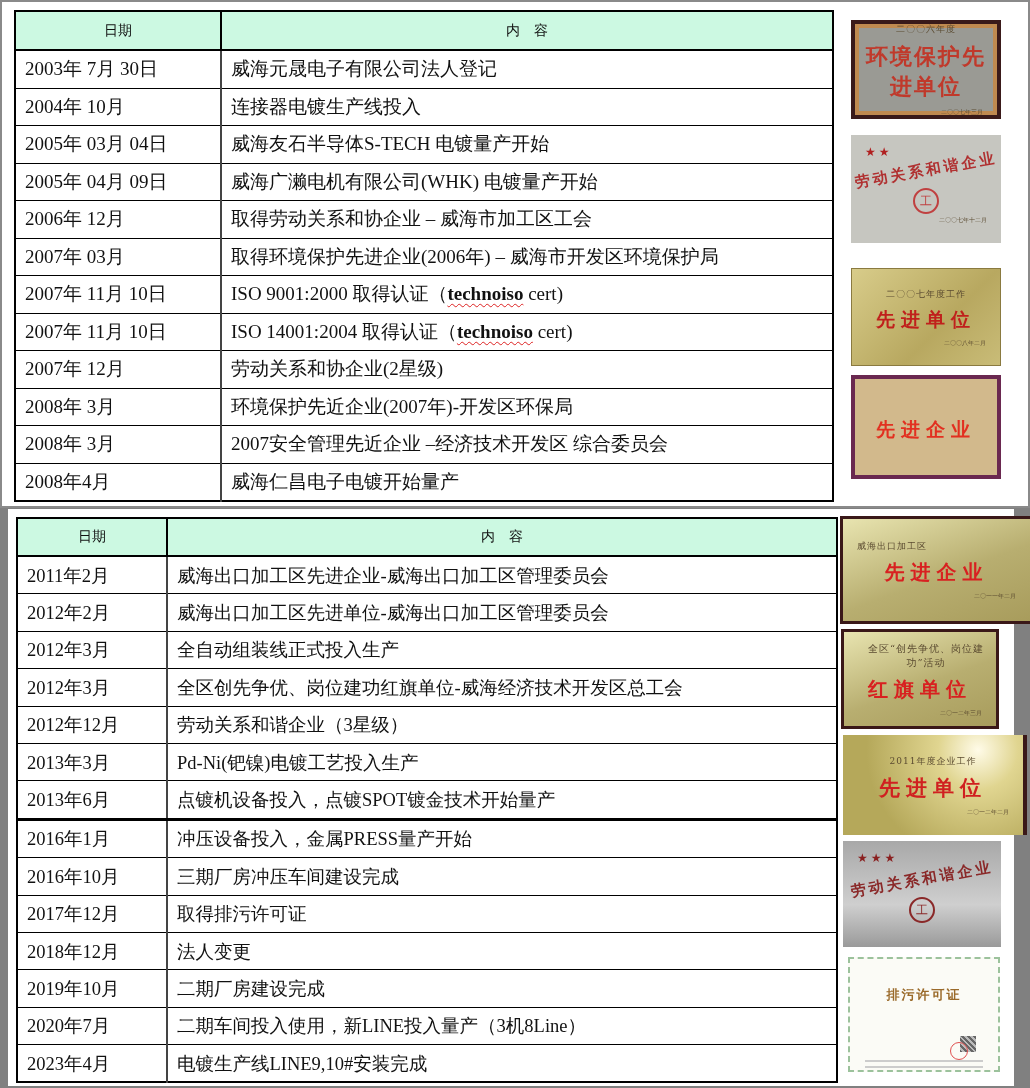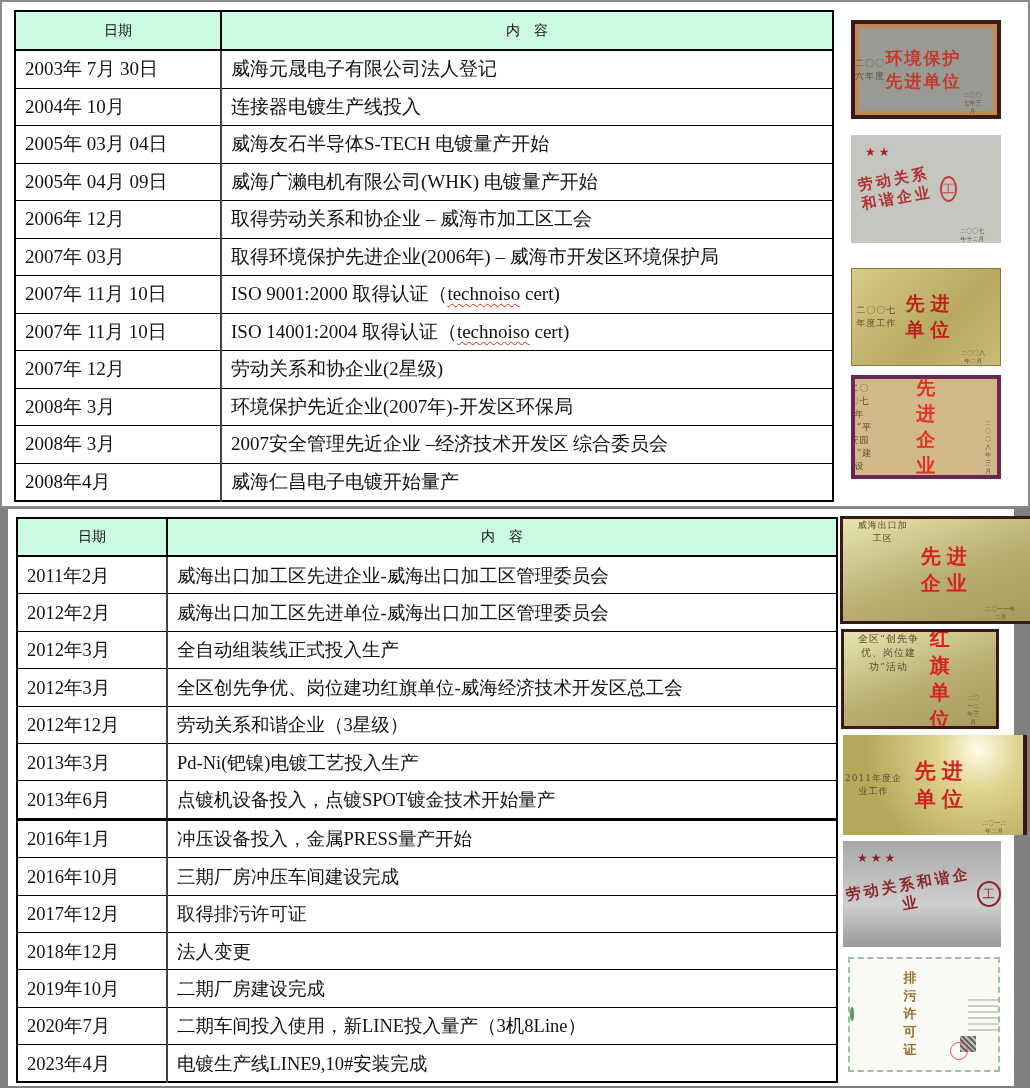--- a/index.html
+++ b/index.html
@@ -35,39 +35,39 @@
   #table-top { left: 12px; top: 8px; width: 820px; }
   #table-top col.c1 { width: 206px; }
   #table-top th { height: 37px; }
   #table-top td { height: 36.5px; }
 
   #table-bottom { left: 8px; top: 8px; width: 822px; font-size: 18.5px; }
   #table-bottom col.c1 { width: 150px; }
   #table-bottom th { height: 36px; }
   #table-bottom td { height: 36.4px; }
 
-  .wavy { text-decoration: underline wavy #d22; text-decoration-thickness: 1px; text-underline-offset: 3px; }
+  .wavy { text-decoration: underline wavy #d22; text-decoration-thickness: 1px; text-underline-offset: 3px; font-weight: bold; }
 
   
   .plaque {
     position: absolute; box-sizing: border-box; overflow: hidden;
-    display: flex; flex-direction: row; align-items: center; justify-content: center;
+    display: flex; flex-direction: column; align-items: center; justify-content: center;
     font-family: "DejaVu Serif", serif; text-align: center;
   }
   .plaque .sub { font-size: 9px; color: #5a4a30; letter-spacing: 1px; }
   .plaque .main { font-size: 19px; font-weight: bold; letter-spacing: 6px; margin: 6px 0; }
   .plaque .foot { font-size: 6px; color: #5a4a30; align-self: flex-end; margin-right: 14px; line-height: 8px; }
   .plaque .stars { position: absolute; left: 14px; top: 10px; color: #b02020; font-size: 12px; letter-spacing: 3px; }
   .plaque .emblem {
     width: 22px; height: 22px; border-radius: 50%; border: 2px solid #c04040;
     color: #c04040; font-size: 12px; line-height: 22px; margin: 2px 0;
   }
 
   .p-silver { background: #9a9a94; border: 4px solid #3a1a1a; box-shadow: inset 0 0 0 4px #c08a50; }
-  .p-silver .main { color: #c0392b; font-size: 17px; letter-spacing: 2px; }
+  .p-silver .main { color: #c0392b; font-size: 22px; letter-spacing: 2px; }
   .p-gray { background: #c6c6c0; }
   .p-gray .main { color: #b03030; font-size: 15px; letter-spacing: 3px; transform: rotate(-10deg); }
   .p-gold { background: linear-gradient(135deg, #d8cc8a, #b8a860 60%, #c9bc78); border: 1px solid #8a7a40; }
   .p-gold .main { color: #c0201c; }
   .p-gold-purple { background: #d2b98c; border: 4px solid #6a2850; gap: 44px; }
   .p-gold-purple .main { color: #e23020; }
   .p-gold-dark { background: linear-gradient(160deg, #e8e4b0, #b8ae70 55%, #a89c5c); border: 3px solid #3a1818; }
   .p-gold-dark .main { color: #d82020; font-size: 20px; }
   .p-gold-glare { background: radial-gradient(circle at 75% 15%, #fffbe8 0, #e0d590 25%, #b5a85a 70%); border-right: 4px solid #3a1818; }
   .p-gold-glare .main { color: #d02020; font-size: 21px; }

